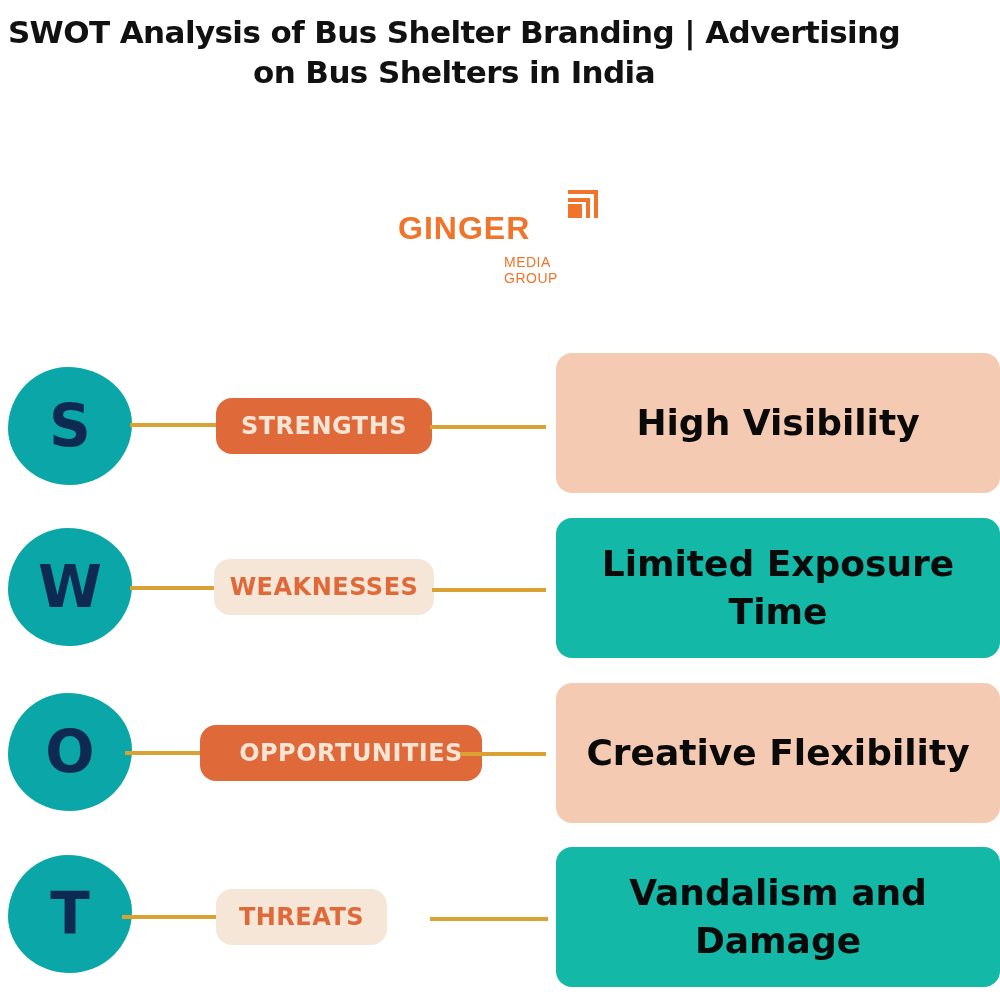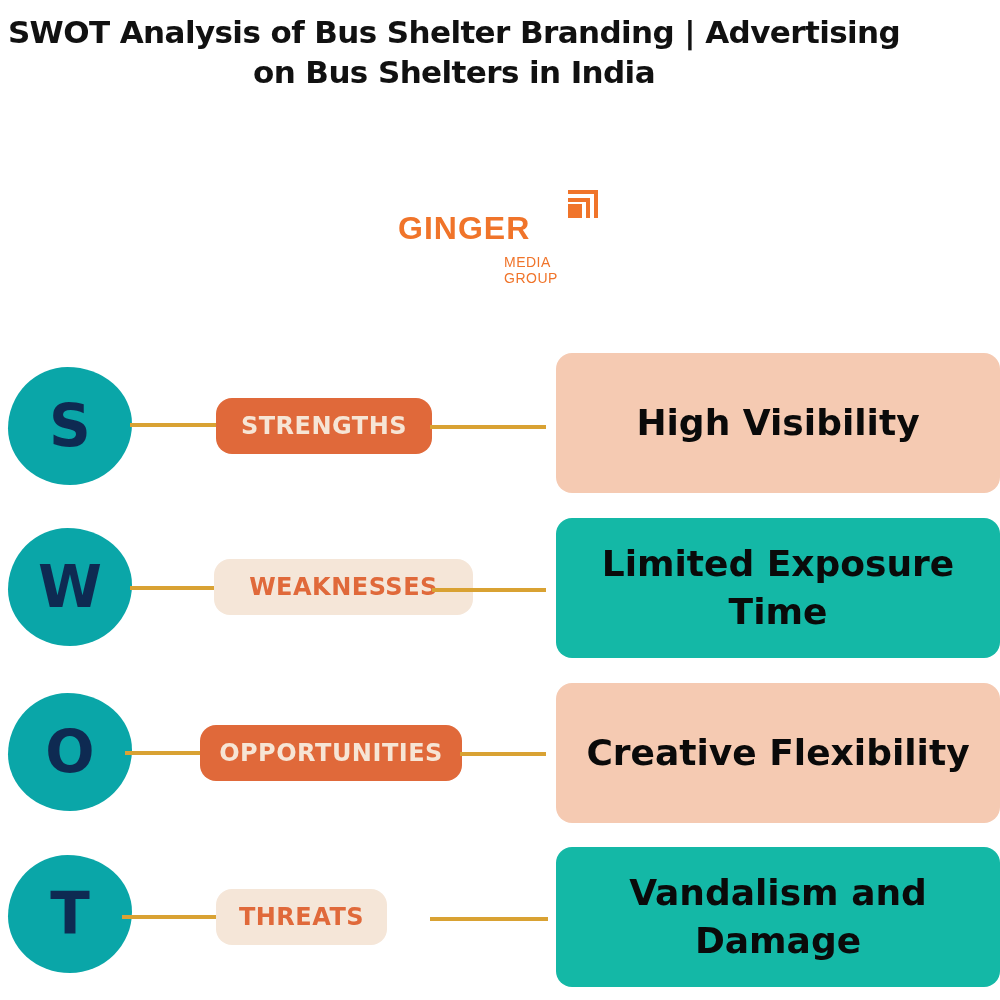--- a/index.html
+++ b/index.html
@@ -68,29 +68,29 @@
   <div class="circle" style="top:2px;">S</div>
   <div class="line" style="left:130px;width:88px;top:58px;"></div>
   <div class="pill dark" style="left:216px;width:216px;top:33px;">STRENGTHS</div>
   <div class="line" style="left:430px;width:116px;top:60px;"></div>
   <div class="box peach" style="top:-12px;">High Visibility</div>
 </div>
 
 <div class="row" style="top:528px;height:120px;">
   <div class="circle" style="top:0px;">W</div>
   <div class="line" style="left:130px;width:88px;top:58px;"></div>
-  <div class="pill light" style="left:214px;width:259px;top:31px;text-align:center;">WEAKNESSES</div>
+  <div class="pill light" style="left:214px;width:220px;top:31px;text-align:center;">WEAKNESSES</div>
   <div class="line" style="left:432px;width:114px;top:60px;"></div>
   <div class="box cream" style="top:-10px;">Limited Exposure Time</div>
 </div>
 
 <div class="row" style="top:693px;height:120px;">
   <div class="circle" style="top:0px;">O</div>
   <div class="line" style="left:125px;width:80px;top:58px;"></div>
-  <div class="pill dark" style="left:200px;width:262px;top:32px;">OPPORTUNITIES</div>
+  <div class="pill dark" style="left:200px;width:262px;top:32px;padding-left:20px;">OPPORTUNITIES</div>
   <div class="line" style="left:460px;width:86px;top:59px;"></div>
   <div class="box peach" style="top:-10px;">Creative Flexibility</div>
 </div>
 
 <div class="row" style="top:855px;height:120px;">
   <div class="circle" style="top:0px;">T</div>
   <div class="line" style="left:122px;width:96px;top:60px;"></div>
   <div class="pill light" style="left:216px;width:171px;top:34px;">THREATS</div>
   <div class="line" style="left:430px;width:118px;top:62px;"></div>
   <div class="box cream" style="top:-8px;">Vandalism and Damage</div>

